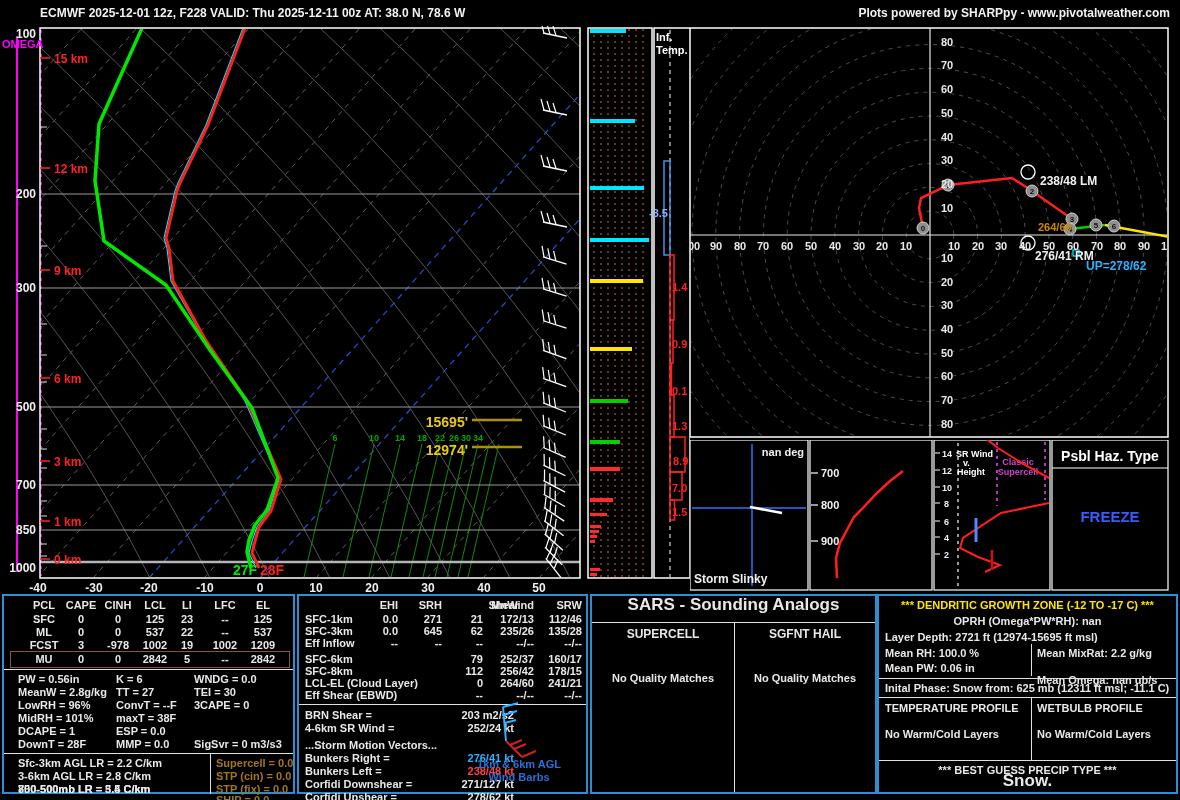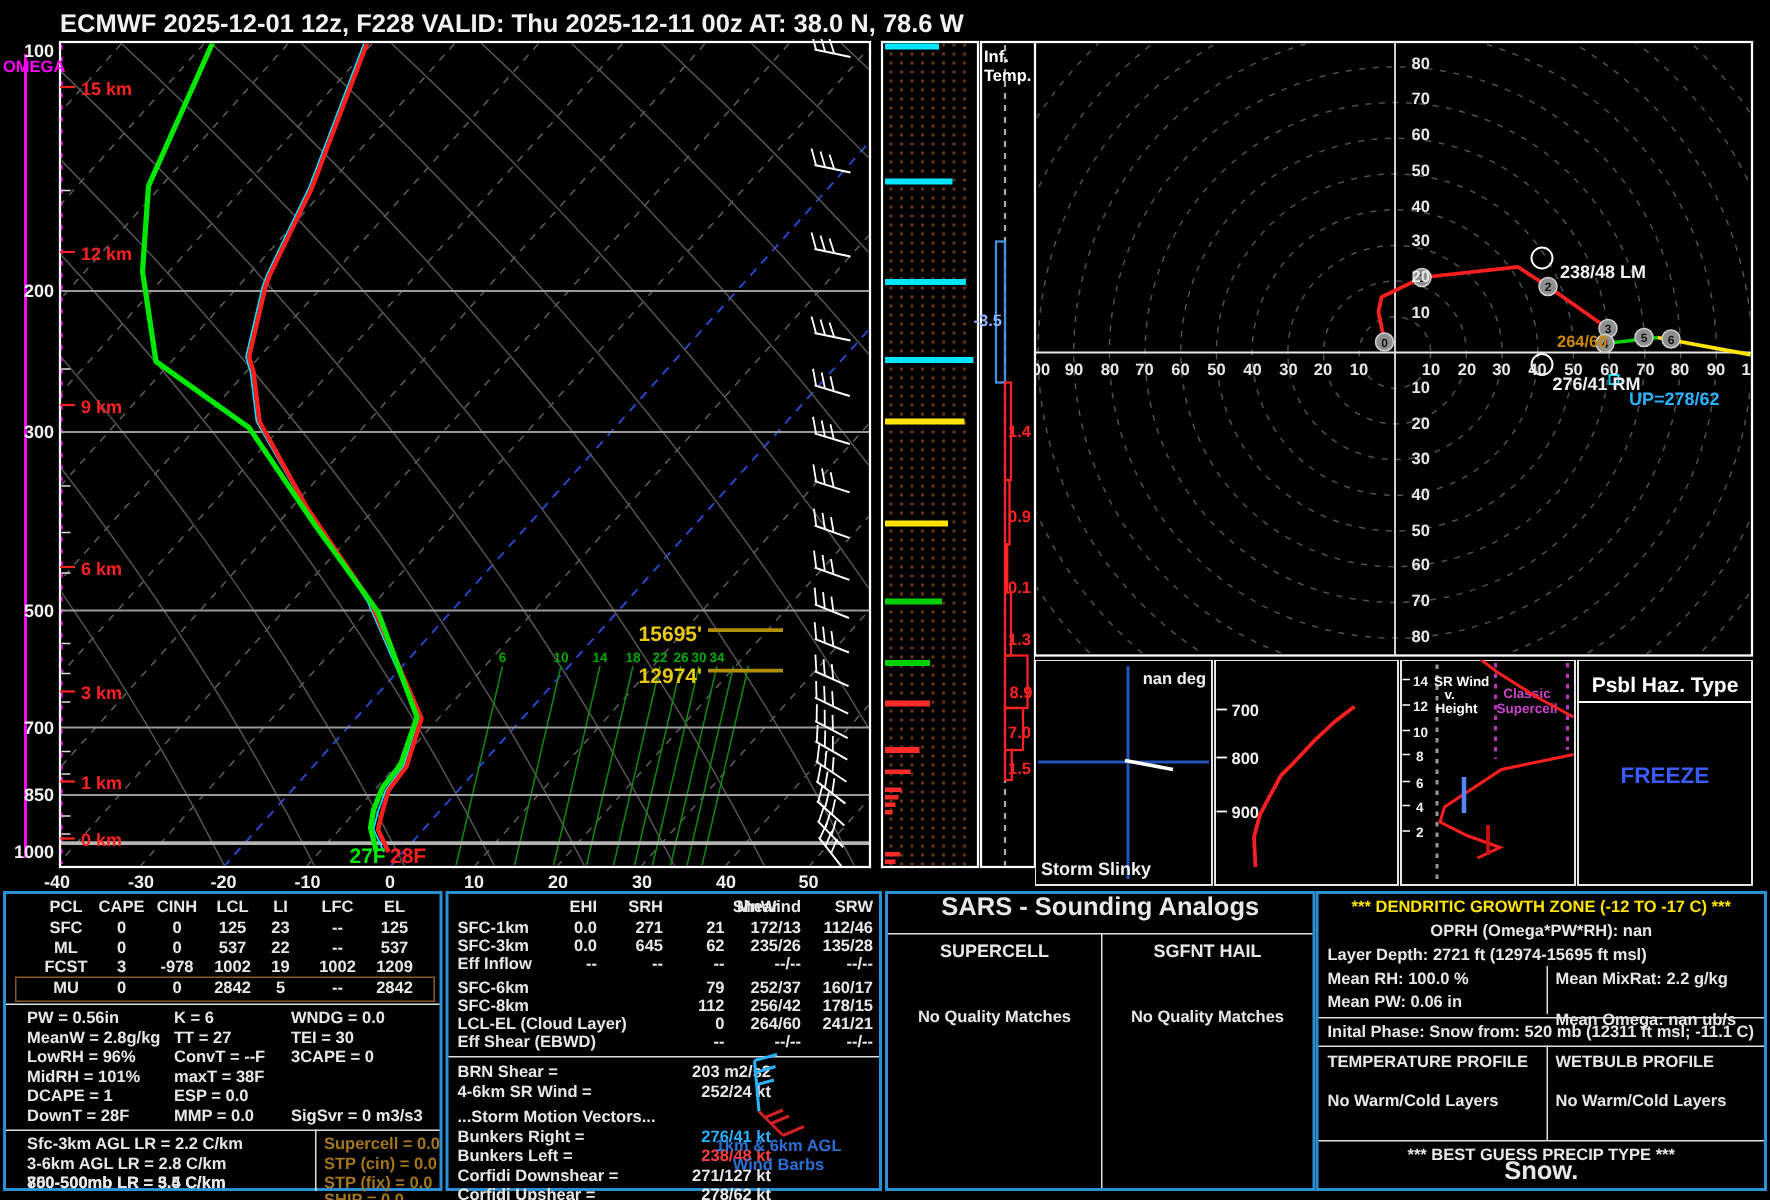--- a/index.html
+++ b/index.html
@@ -1,19 +1,19 @@
 <!DOCTYPE html>
 <html><head>
 <meta charset="utf-8">
 <style>
   html,body{margin:0;padding:0;background:#000;}
   #app{position:relative;width:1180px;height:800px;background:#000;overflow:hidden;
        font-family:"Liberation Sans","DejaVu Sans",sans-serif;color:#e8e8e8;}
   .abs{position:absolute;}
-  .hdr{font-size:17px;font-weight:bold;color:#f2f2f2;white-space:nowrap;}
+  .hdr{font-size:12px;font-weight:bold;color:#f2f2f2;white-space:nowrap;}
   svg text{font-family:"Liberation Sans","DejaVu Sans",sans-serif;font-weight:bold;}
   
   .bpanel{position:absolute;top:594px;height:200px;background:#000;border:2px solid #2b8fd4;box-sizing:border-box;}
   .pl{position:absolute;font-size:11px;font-weight:bold;white-space:nowrap;line-height:12px;}
   .ctr{text-align:center;width:100%;left:0;}
   .rrow{position:absolute;left:0;width:100%;height:13px;}
   .cell{position:absolute;font-size:11px;font-weight:bold;text-align:right;white-space:nowrap;}
   .hline{position:absolute;left:0;width:100%;border-top:1px solid #e0e0e0;height:0;}
   .vline{position:absolute;border-left:1px solid #e0e0e0;width:0;}
   .brown{color:#a3761c;}
@@ -22,20 +22,21 @@
   .redv{color:#ff4040;}
   .big{font-size:17px;}
   .murow-box{position:absolute;border:1px solid #8a5a22;}
 </style>
 </head>
 <body>
 
 <div id="app">
 
   <div class="abs hdr" style="left:40px;top:6px;">ECMWF 2025-12-01 12z, F228  VALID: Thu 2025-12-11 00z  AT: 38.0 N, 78.6 W</div>
+  <div class="abs hdr" style="right:10px;top:6px;">Plots powered by SHARPpy - www.pivotalweather.com</div>
 
   <svg class="abs" style="left:0;top:26px;" width="690" height="566" viewBox="0 26 690 566">
     <defs>
       <clipPath id="clipSkew">
           <rect x="41" y="29" width="538" height="548"></rect>
         </clipPath>
       <clipPath id="clipBars">
           <rect x="589" y="29" width="62" height="548"></rect>
         </clipPath>
       <g id="barb">
@@ -618,21 +619,21 @@
   <div class="bpanel" style="left:877px;width:301px;">
     <div class="pl ctr yellow" style="top:3px;">*** DENDRITIC GROWTH ZONE (-12 TO -17 C) ***</div>
     <div class="pl ctr" style="top:19px;">OPRH (Omega*PW*RH): nan</div>
     <div class="pl" style="left:6px;top:35px;">Layer Depth: 2721 ft (12974-15695 ft msl)</div>
     <div class="pl" style="left:6px;top:51px;">Mean RH: 100.0 %</div>
     <div class="pl" style="left:158px;top:51px;">Mean MixRat: 2.2 g/kg</div>
     <div class="pl" style="left:6px;top:66px;">Mean PW: 0.06 in</div>
     <div class="pl" style="left:158px;top:66px;margin-top:12px;">Mean Omega: nan ub/s</div>
     <div class="vline" style="left:152px;top:48px;height:32px;"></div>
     <div class="hline" style="top:82px;"></div>
-    <div class="pl" style="left:6px;top:86px;">Inital Phase: Snow from: 520 mb (12311 ft msl; -11.1 C)</div>
+    <div class="pl" style="left:6px;top:86px;">Inital Phase: Snow from: 625 mb (12311 ft msl; -11.1 C)</div>
     <div class="hline" style="top:101px;"></div>
     <div class="pl" style="left:6px;top:106px;">TEMPERATURE PROFILE</div>
     <div class="pl" style="left:158px;top:106px;">WETBULB PROFILE</div>
     <div class="pl" style="left:6px;top:132px;">No Warm/Cold Layers</div>
     <div class="pl" style="left:158px;top:132px;">No Warm/Cold Layers</div>
     <div class="vline" style="left:152px;top:101px;height:63px;"></div>
     <div class="hline" style="top:164px;"></div>
     <div class="pl ctr" style="top:168px;">*** BEST GUESS PRECIP TYPE ***</div>
     <div class="pl ctr big" style="top:179px;">Snow.</div>
   </div>

